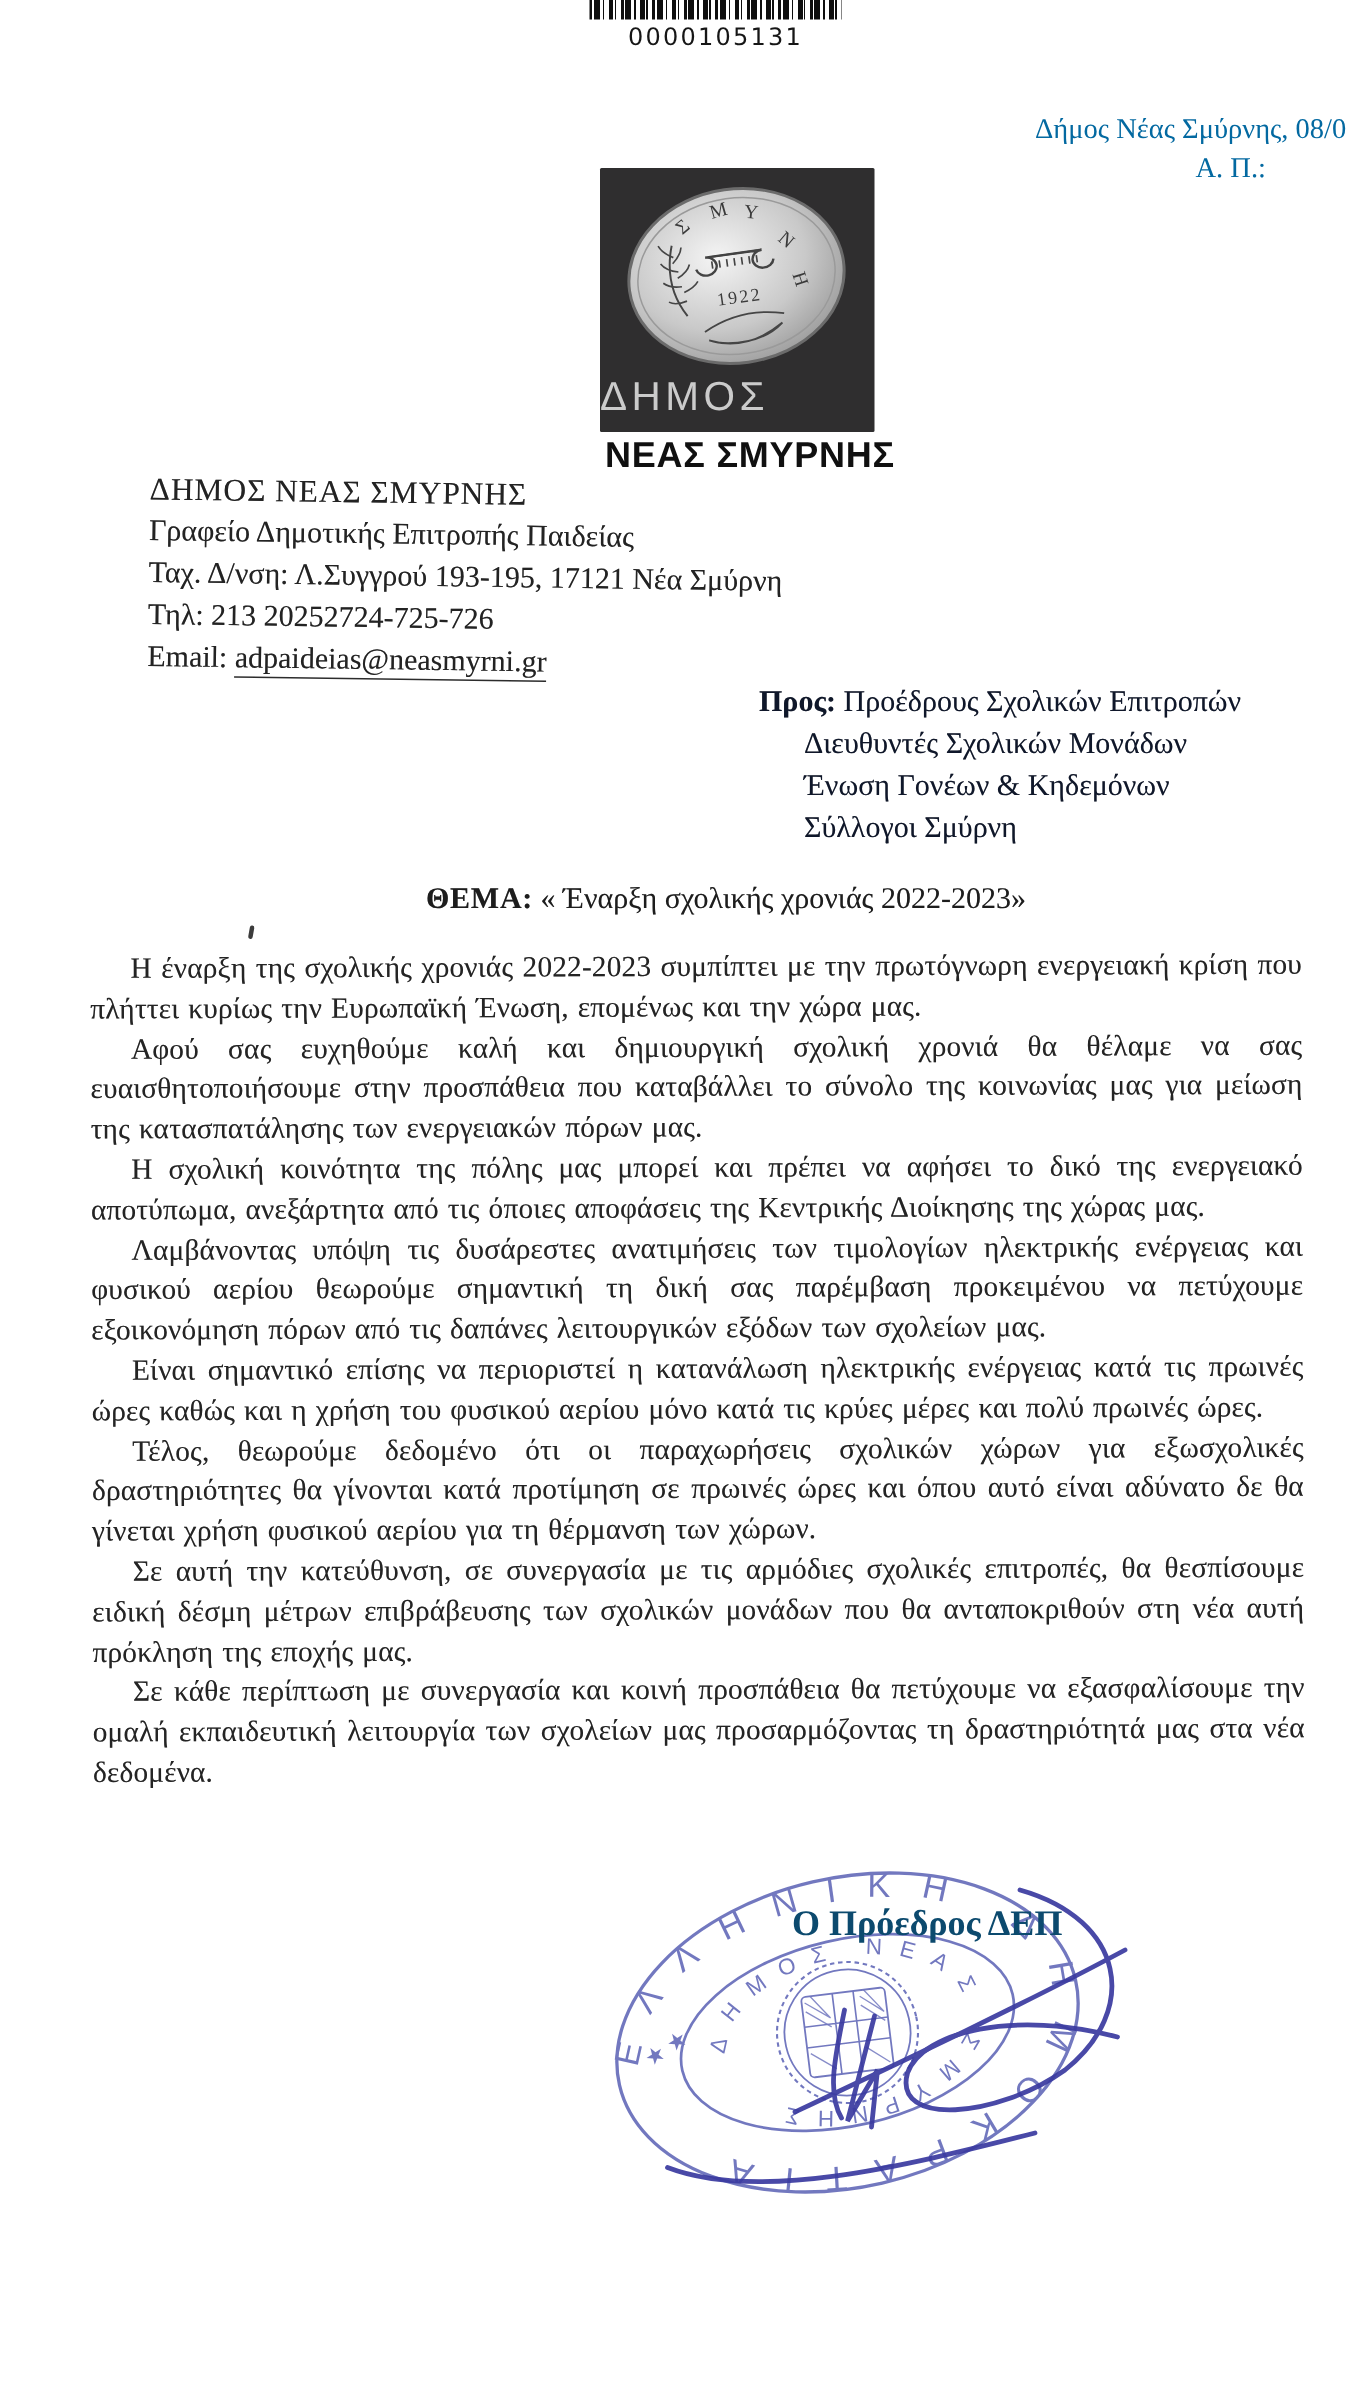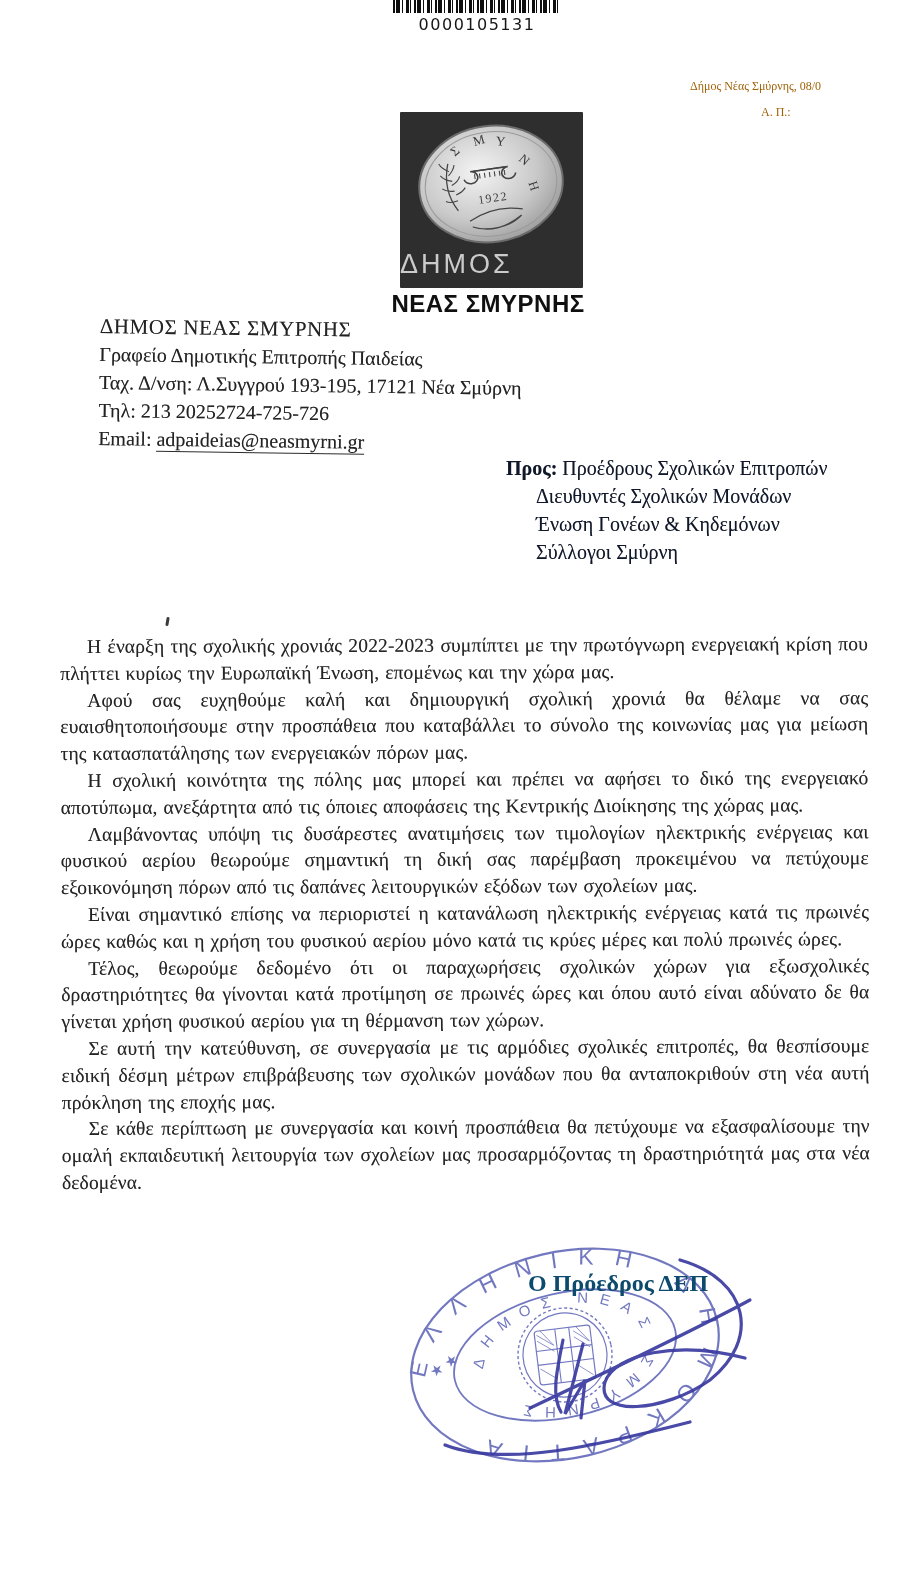--- a/index.html
+++ b/index.html
@@ -14,31 +14,31 @@
     background:repeating-linear-gradient(90deg,
       #0e0e0e 0 2px,#fff 2px 3px,#0e0e0e 3px 7px,#fff 7px 9px,
       #0e0e0e 9px 10px,#fff 10px 13px,#0e0e0e 13px 16px,#fff 16px 17px,
       #0e0e0e 17px 18px,#fff 18px 21px);
   }
   .barcode-number{
     font-family:"DejaVu Sans",sans-serif;font-size:16px;letter-spacing:1.5px;
     color:#161616;margin-top:2px;
   }
   
-  .date-block{position:absolute;left:690px;top:74px;font-size:12px;line-height:25px;color:#a16207;white-space:nowrap;}
-  .date-block .proto{margin-left:71px;margin-top:1px;}
+  .date-block{position:absolute;left:690px;top:74px;font-size:19px;line-height:25px;color:#0369a1;white-space:nowrap;}
+  .date-block .proto{margin-left:107px;margin-top:1px;}
   
   .logo-square{position:absolute;left:400px;top:112px;width:183px;height:176px;background:#2f2e2f;border-radius:1px;}
   .logo-seal{position:absolute;left:13px;top:8px;}
   .logo-square-label{
     position:absolute;left:0;bottom:8px;width:100%;text-align:left;
     font-family:"Liberation Sans",sans-serif;font-size:27px;letter-spacing:3px;color:#cbcbcb;
   }
   .logo-caption{
-    position:absolute;left:388px;top:290px;width:200px;text-align:center;
+    position:absolute;left:400px;top:290px;width:200px;text-align:center;
     font-family:"Liberation Sans",sans-serif;font-weight:bold;font-size:24px;
     letter-spacing:.5px;color:#101010;
   }
   
   .sender-block{
     position:absolute;left:100px;top:312px;font-size:20px;line-height:28px;color:#232323;
     transform:rotate(.8deg);transform-origin:left top;white-space:nowrap;
     text-shadow:0 0 .4px rgba(0,0,0,.35);
   }
   .sender-block .s1{font-size:21px;letter-spacing:.6px;}
@@ -122,20 +122,24 @@
     <div><span>Email: </span><span class="email-val">adpaideias@neasmyrni.gr</span></div>
   </div>
 
   <div class="recipients">
     <div><span class="lbl">Προς:</span> <span>Προέδρους Σχολικών Επιτροπών</span></div>
     <div class="r-line">Διευθυντές Σχολικών Μονάδων</div>
     <div class="r-line">Ένωση Γονέων &amp; Κηδεμόνων</div>
     <div class="r-line">Σύλλογοι Σμύρνη</div>
   </div>
 
+  <div class="subject">
+    <span class="lbl">ΘΕΜΑ:</span>
+    <span>« Έναρξη σχολικής χρονιάς 2022-2023»</span>
+  </div>
 
   <div class="artifact-mark"></div>
 
   <div class="body-text">
     <p>Η έναρξη της σχολικής χρονιάς 2022-2023 συμπίπτει με την πρωτόγνωρη ενεργειακή κρίση που πλήττει κυρίως την Ευρωπαϊκή Ένωση, επομένως και την χώρα μας.</p>
     <p>Αφού σας ευχηθούμε καλή και δημιουργική σχολική χρονιά θα θέλαμε να σας ευαισθητοποιήσουμε στην προσπάθεια που καταβάλλει το σύνολο της κοινωνίας μας για μείωση της κατασπατάλησης των ενεργειακών πόρων μας.</p>
     <p>Η σχολική κοινότητα της πόλης μας μπορεί και πρέπει να αφήσει το δικό της ενεργειακό αποτύπωμα, ανεξάρτητα από τις όποιες αποφάσεις της Κεντρικής Διοίκησης της χώρας μας.</p>
     <p>Λαμβάνοντας υπόψη τις δυσάρεστες ανατιμήσεις των τιμολογίων ηλεκτρικής ενέργειας και φυσικού αερίου θεωρούμε σημαντική τη δική σας παρέμβαση προκειμένου να πετύχουμε εξοικονόμηση πόρων από τις δαπάνες λειτουργικών εξόδων των σχολείων μας.</p>
     <p>Είναι σημαντικό επίσης να περιοριστεί η κατανάλωση ηλεκτρικής ενέργειας κατά τις πρωινές ώρες καθώς και η χρήση του φυσικού αερίου μόνο κατά τις κρύες μέρες και πολύ πρωινές ώρες.</p>
     <p>Τέλος, θεωρούμε δεδομένο ότι οι παραχωρήσεις σχολικών χώρων για εξωσχολικές δραστηριότητες θα γίνονται κατά προτίμηση σε πρωινές ώρες και όπου αυτό είναι αδύνατο δε θα γίνεται χρήση φυσικού αερίου για τη θέρμανση των χώρων.</p>

